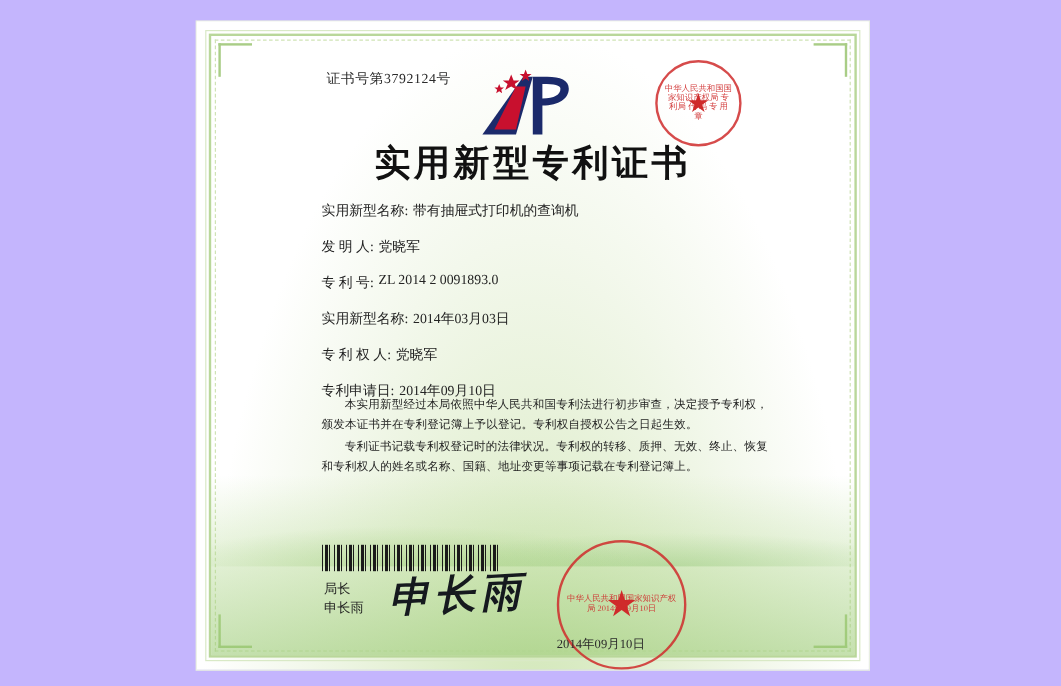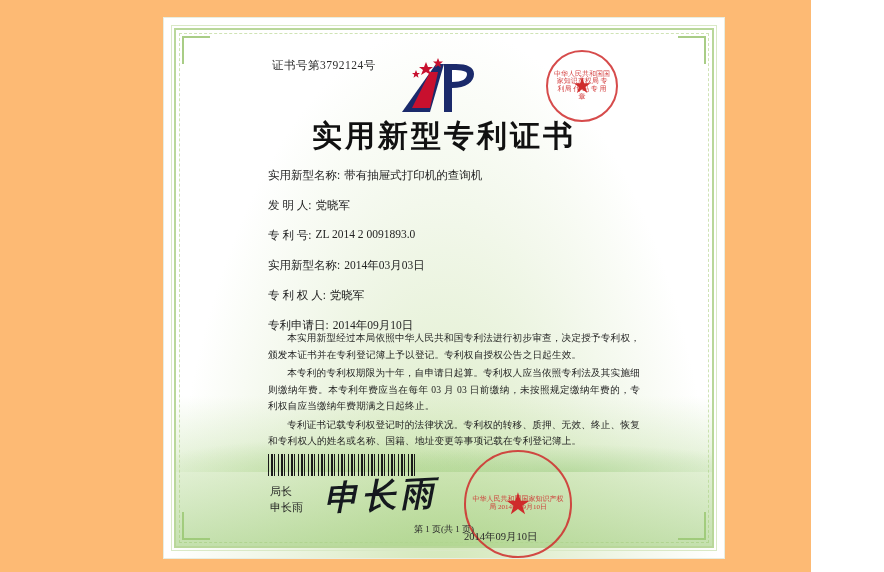--- a/index.html
+++ b/index.html
@@ -9,23 +9,23 @@
   body {
     width: 884px;
     height: 572px;
     background: #ffffff;
     font-family: "Liberation Serif", serif;
     overflow: hidden;
   }
 
   #certificate-page {
     position: relative;
-    width: 811px;
+    width: 884px;
     height: 572px;
-    background: #fdba74;
+    background: #c4b5fd;
   }
 
   
   .sheet {
     position: absolute;
     left: 164px;
     top: 18px;
     width: 560px;
     height: 540px;
     background:
@@ -324,36 +324,34 @@
         <span class="field-value">党晓军</span>
       </div>
       <div class="field-row">
         <span class="field-label">专利申请日:</span>
         <span class="field-value">2014年09月10日</span>
       </div>
     </div>
 
     <div class="body-text">
       <p>本实用新型经过本局依照中华人民共和国专利法进行初步审查，决定授予专利权，颁发本证书并在专利登记簿上予以登记。专利权自授权公告之日起生效。</p>
-      <p>本专利的专利权期限为十年，自申请日起算。专利权人应当依照专利法及其实施细则缴纳年费。本专利年费应当在每年 03 月 03 日前缴纳，未按照规定缴纳年费的，专利权自应当缴纳年费期满之日起终止。</p>
       <p>专利证书记载专利权登记时的法律状况。专利权的转移、质押、无效、终止、恢复和专利权人的姓名或名称、国籍、地址变更等事项记载在专利登记簿上。</p>
     </div>
 
     <div class="barcode"></div>
 
     <div class="sig-block">
       <div>局长</div>
       <div>申长雨</div>
     </div>
     <div class="sig-hand">申长雨</div>
 
     <div class="seal-bottom">
       <div class="seal-ring"></div>
       <div class="seal-star">★</div>
       <div class="seal-text">中华人民共和国国家知识产权局 2014年09月10日</div>
     </div>
 
     <div class="issue-date">2014年09月10日</div>
 
-    <div class="page-footer">第 1 页(共 1 页)</div>
 
   </div>
 </div>
 
 </body></html>

